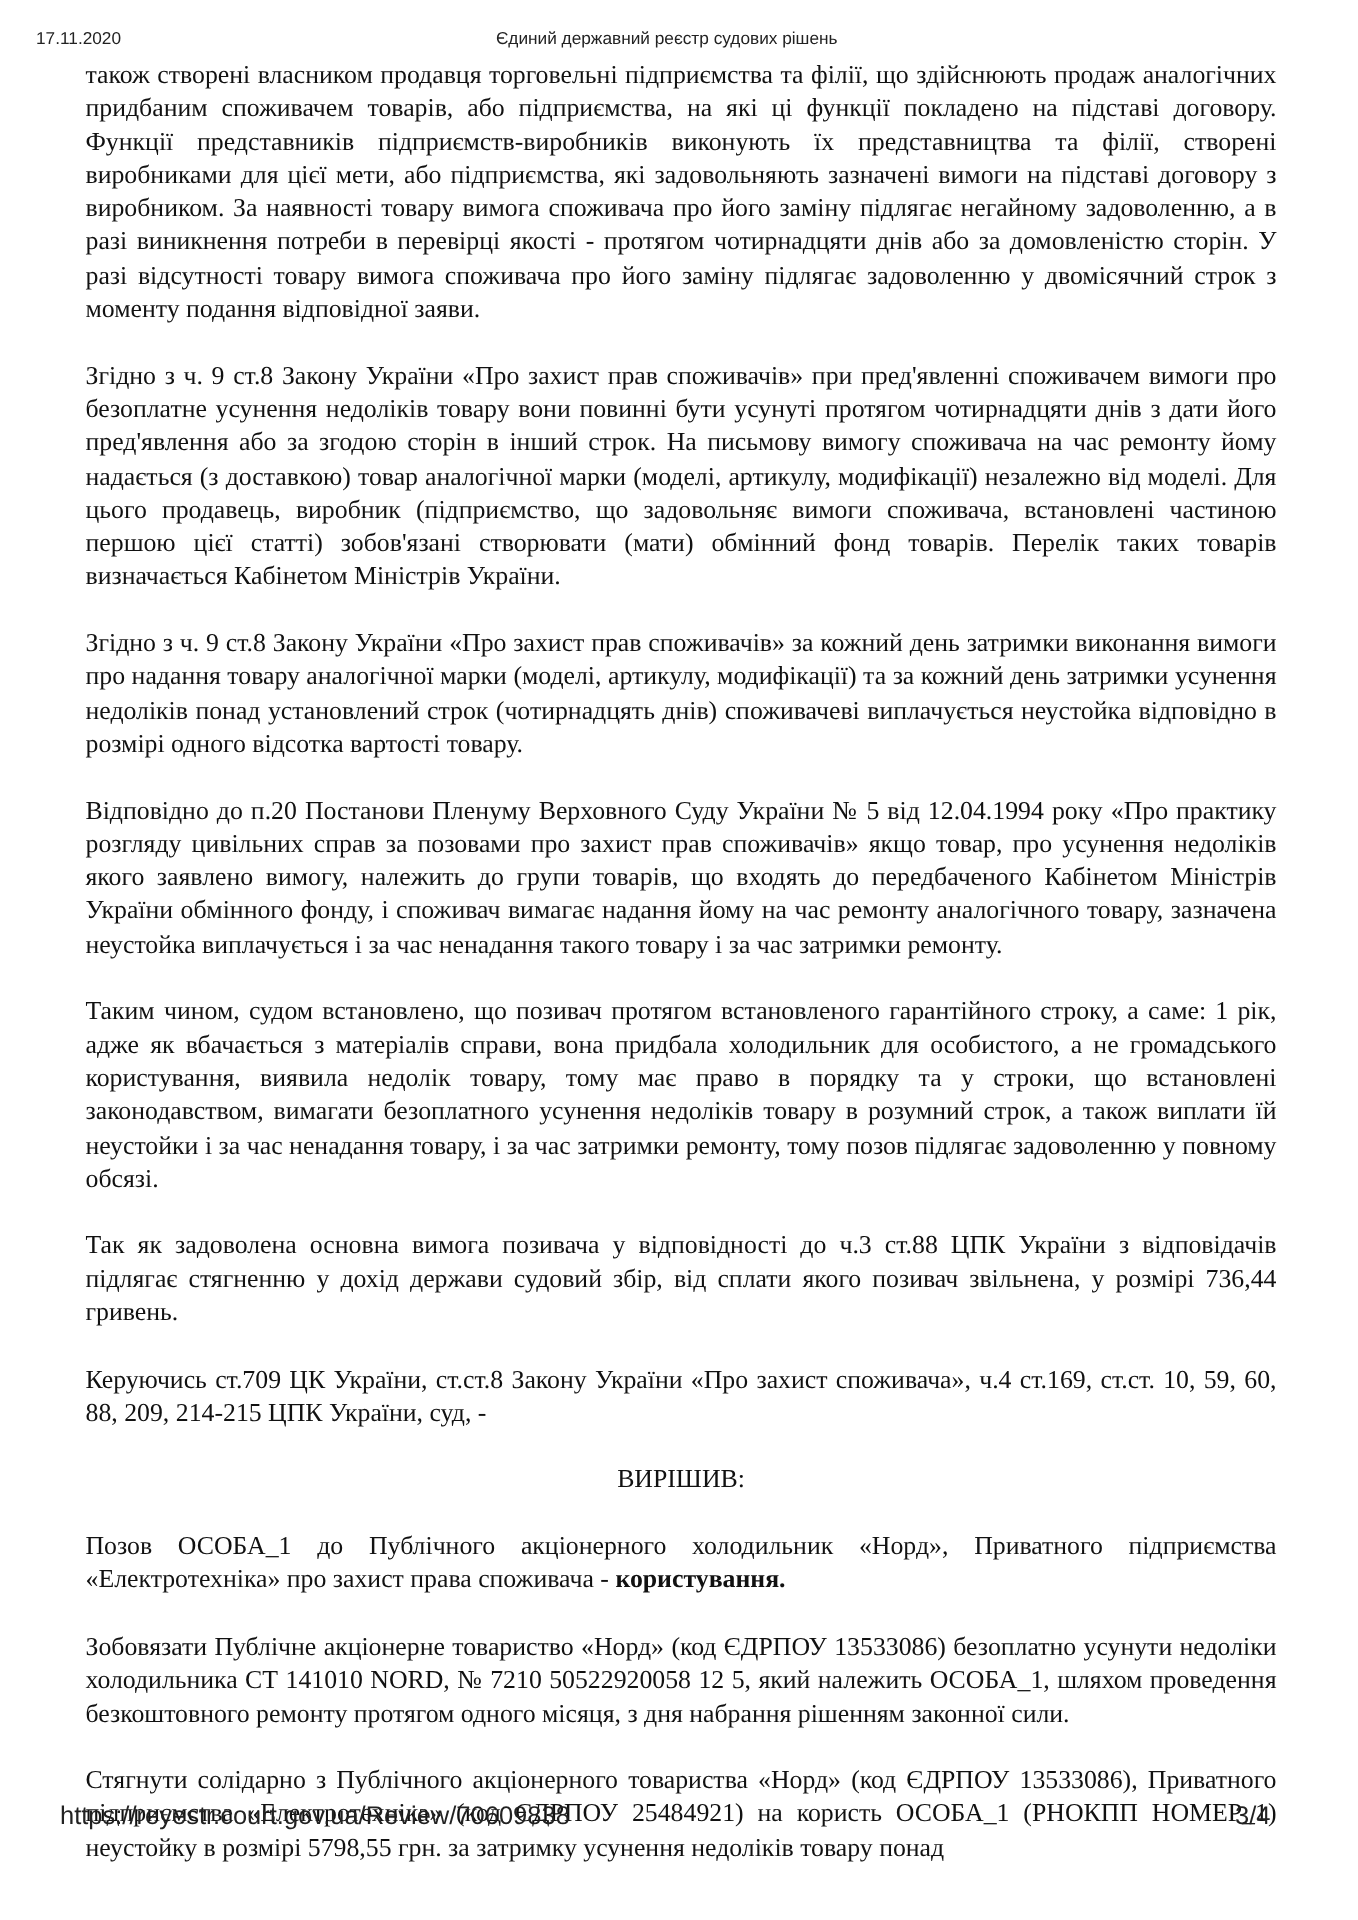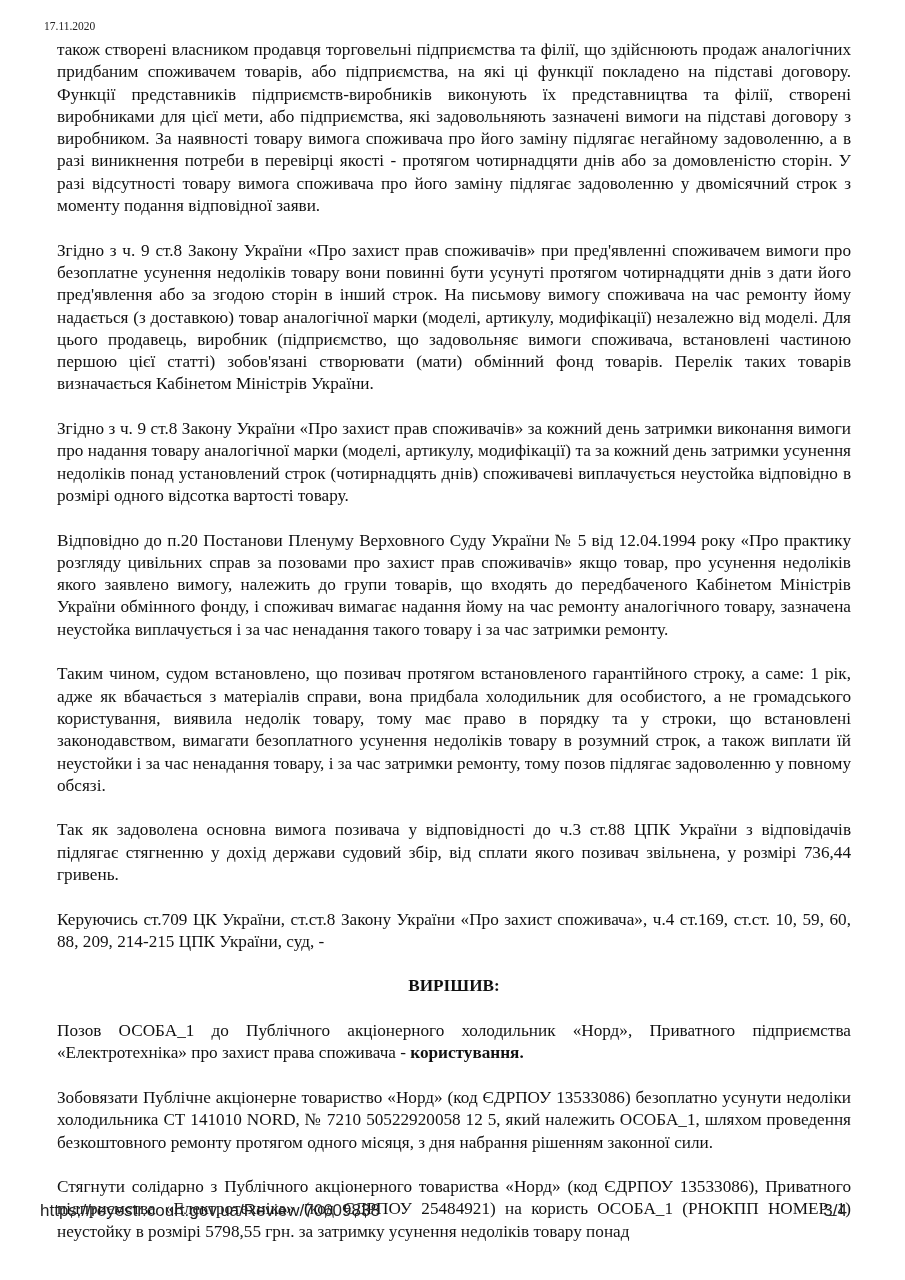--- a/index.html
+++ b/index.html
@@ -10,24 +10,24 @@
     body {
       width: 905px;
       height: 1280px;
       position: relative;
       overflow: hidden;
       color: #111111;
     }
     .print-header {
       position: absolute;
       top: 20px;
-      left: 44px;
+      left: 24px;
       right: 40px;
       height: 16px;
-      font-family: Liberation Serif, serif;
+      font-family: Liberation Sans, sans-serif;
       font-size: 11.5px;
       color: #222;
     }
     .print-header .date {
       position: absolute;
       left: 0;
       top: 0;
     }
     .print-header .title {
       position: absolute;
@@ -49,21 +49,21 @@
     .content p {
       margin: 0 0 22.3px 0;
     }
     .content p.cont {
       margin-top: 0;
     }
     .content h3 {
       margin: 0 0 22.3px 0;
       font-size: 17.2px;
       line-height: 22.3px;
-      font-weight: bold;
+      font-weight: normal;
       text-align: center;
     }
     .content b {
       font-weight: bold;
     }
     .print-footer {
       position: absolute;
       top: 1201px;
       left: 40px;
       right: 58px;
@@ -81,20 +81,21 @@
       position: absolute;
       right: 0;
       top: 0;
     }
   </style>
 </head>
 <body>
 
 <div class="print-header">
   <span class="date">17.11.2020</span>
+  <span class="title">Єдиний державний реєстр судових рішень</span>
 </div>
 
 <div class="content">
   <p class="cont">також створені власником продавця торговельні підприємства та філії, що здійснюють продаж аналогічних придбаним споживачем товарів, або підприємства, на які ці функції покладено на підставі договору. Функції представників підприємств-виробників виконують їх представництва та філії, створені виробниками для цієї мети, або підприємства, які задовольняють зазначені вимоги на підставі договору з виробником. За наявності товару вимога споживача про його заміну підлягає негайному задоволенню, а в разі виникнення потреби в перевірці якості - протягом чотирнадцяти днів або за домовленістю сторін. У разі відсутності товару вимога споживача про його заміну підлягає задоволенню у двомісячний строк з моменту подання відповідної заяви.</p>
   <p>Згідно з ч. 9 ст.8 Закону України «Про захист прав споживачів» при пред'явленні споживачем вимоги про безоплатне усунення недоліків товару вони повинні бути усунуті протягом чотирнадцяти днів з дати його пред'явлення або за згодою сторін в інший строк. На письмову вимогу споживача на час ремонту йому надається (з доставкою) товар аналогічної марки (моделі, артикулу, модифікації) незалежно від моделі. Для цього продавець, виробник (підприємство, що задовольняє вимоги споживача, встановлені частиною першою цієї статті) зобов'язані створювати (мати) обмінний фонд товарів. Перелік таких товарів визначається Кабінетом Міністрів України.</p>
   <p>Згідно з ч. 9 ст.8 Закону України «Про захист прав споживачів» за кожний день затримки виконання вимоги про надання товару аналогічної марки (моделі, артикулу, модифікації) та за кожний день затримки усунення недоліків понад установлений строк (чотирнадцять днів) споживачеві виплачується неустойка відповідно в розмірі одного відсотка вартості товару.</p>
   <p>Відповідно до п.20 Постанови Пленуму Верховного Суду України № 5 від 12.04.1994 року «Про практику розгляду цивільних справ за позовами про захист прав споживачів» якщо товар, про усунення недоліків якого заявлено вимогу, належить до групи товарів, що входять до передбаченого Кабінетом Міністрів України обмінного фонду, і споживач вимагає надання йому на час ремонту аналогічного товару, зазначена неустойка виплачується і за час ненадання такого товару і за час затримки ремонту.</p>
   <p>Таким чином, судом встановлено, що позивач протягом встановленого гарантійного строку, а саме: 1 рік, адже як вбачається з матеріалів справи, вона придбала холодильник для особистого, а не громадського користування, виявила недолік товару, тому має право в порядку та у строки, що встановлені законодавством, вимагати безоплатного усунення недоліків товару в розумний строк, а також виплати їй неустойки і за час ненадання товару, і за час затримки ремонту, тому позов підлягає задоволенню у повному обсязі.</p>
   <p>Так як задоволена основна вимога позивача у відповідності до ч.3 ст.88 ЦПК України з відповідачів підлягає стягненню у дохід держави судовий збір, від сплати якого позивач звільнена, у розмірі 736,44 гривень.</p>
   <p>Керуючись ст.709 ЦК України, ст.ст.8 Закону України «Про захист споживача», ч.4 ст.169, ст.ст. 10, 59, 60, 88, 209, 214-215 ЦПК України, суд, -</p>

